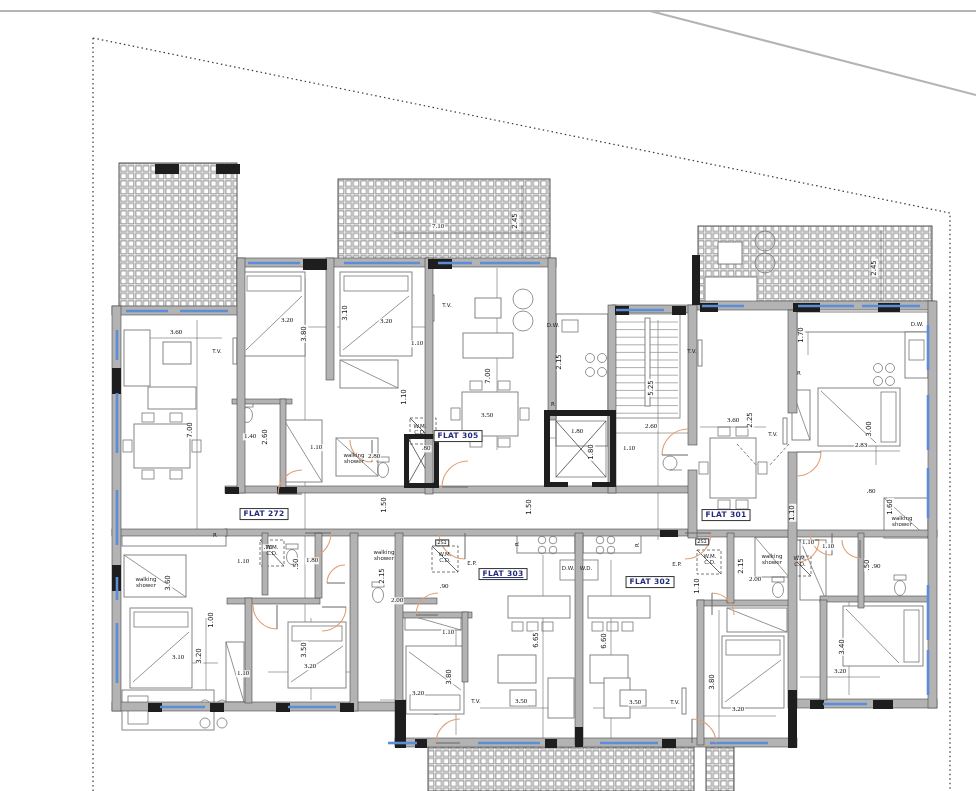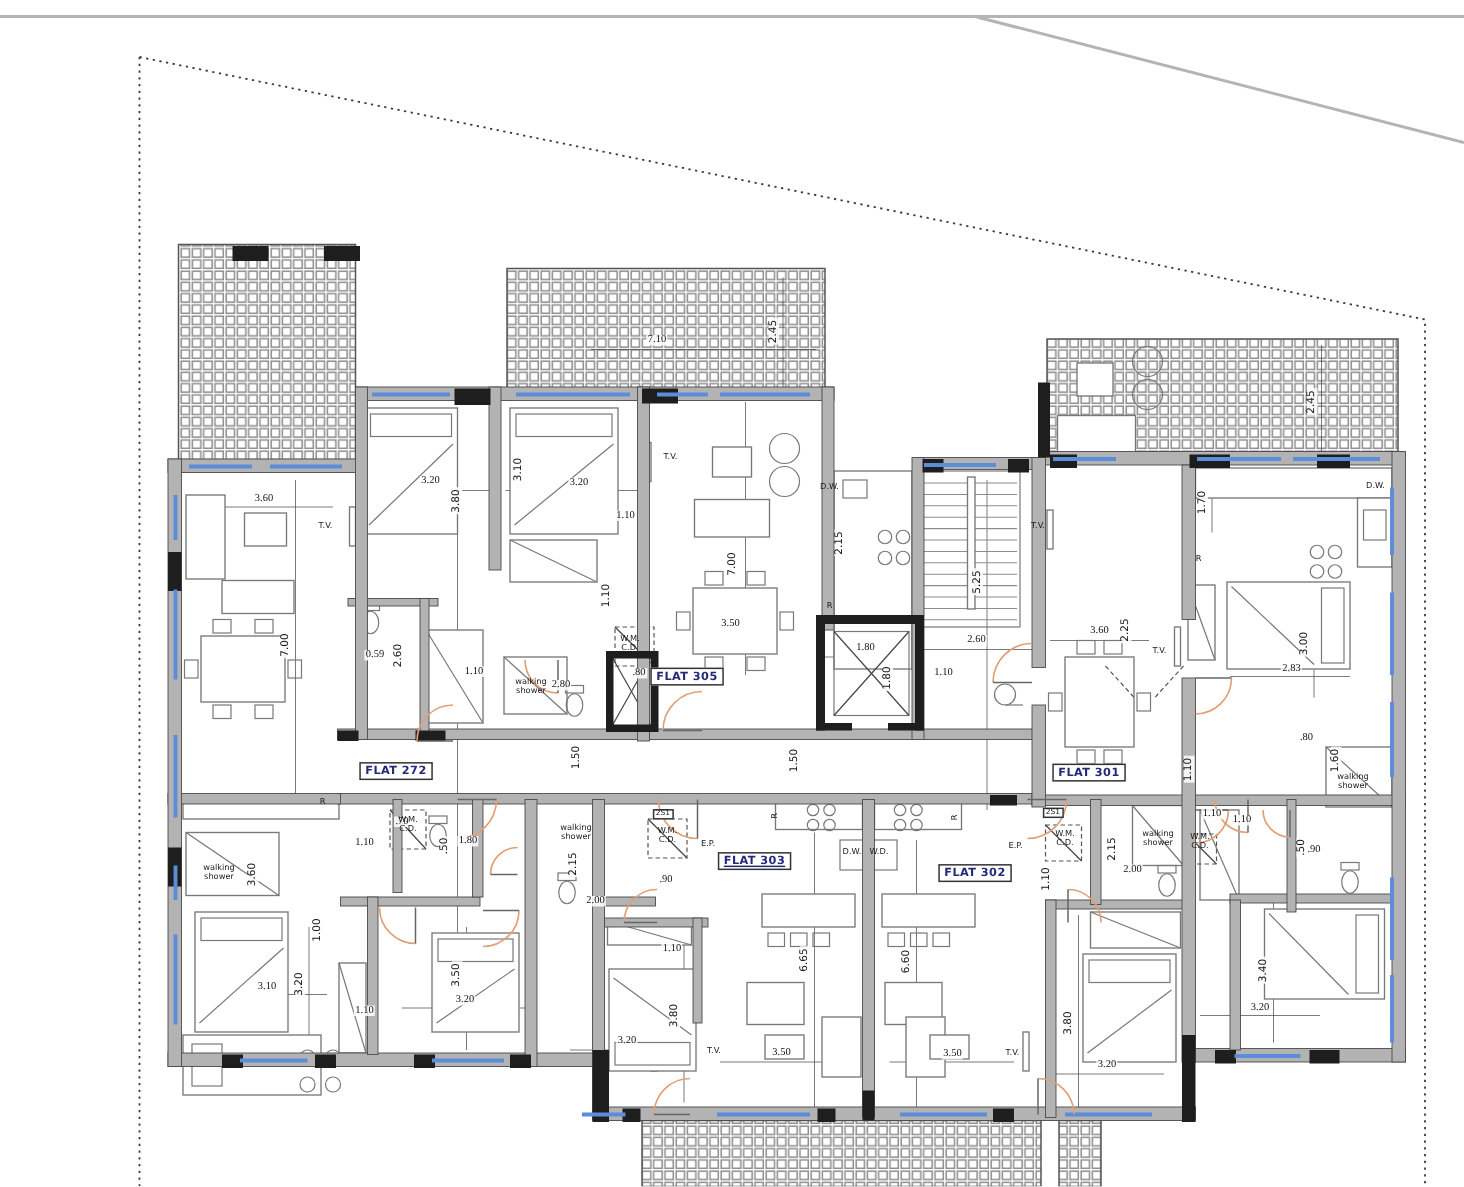--- a/index.html
+++ b/index.html
@@ -398,30 +398,30 @@
         <path d="M 842.0 540.0 A 18 18 0 0 0 860.0 558.0" class="door"></path>
         <line x1="860" y1="540" x2="860" y2="558" class="leaf"></line>
         <polyline points="0,11 976,11" class="gline"></polyline>
         <polyline points="650,11 976,95" class="gline"></polyline>
         <polyline points="93,38 950,213 950,791" class="bound"></polyline>
         <polyline points="93,38 93,791" class="bound"></polyline>
       </g>
   </svg>
   <div id="labels">
       <span class="lbl flat" style="left: 264px; top: 514px;">FLAT 272</span>
-      <span class="lbl flat" style="left: 458px; top: 451px;">FLAT 305</span>
+      <span class="lbl flat" style="left: 458px; top: 436px;">FLAT 305</span>
       <span class="lbl flat" style="left: 726px; top: 515px;">FLAT 301</span>
       <span class="lbl flat" style="left: 503px; top: 574px; text-decoration: underline;">FLAT 303</span>
       <span class="lbl flat" style="left: 650px; top: 582px;">FLAT 302</span>
       <span class="lbl dim" style="left: 438px; top: 227px;">7.10</span>
       <span class="lbl dim" style="left: 176px; top: 333px;">3.60</span>
       <span class="lbl dim" style="left: 287px; top: 321px;">3.20</span>
       <span class="lbl dim" style="left: 386px; top: 322px;">3.20</span>
       <span class="lbl dim" style="left: 417px; top: 344px;">1.10</span>
-      <span class="lbl dim" style="left: 250px; top: 437px;">0.59</span>
+      <span class="lbl dim" style="left: 250px; top: 437px;">1.40</span>
       <span class="lbl dim" style="left: 316px; top: 448px;">1.10</span>
       <span class="lbl dim" style="left: 374px; top: 457px;">2.80</span>
       <span class="lbl dim" style="left: 426px; top: 449px;">.80</span>
       <span class="lbl dim" style="left: 487px; top: 416px;">3.50</span>
       <span class="lbl dim" style="left: 577px; top: 432px;">1.80</span>
       <span class="lbl dim" style="left: 651px; top: 427px;">2.60</span>
       <span class="lbl dim" style="left: 629px; top: 449px;">1.10</span>
       <span class="lbl dim" style="left: 733px; top: 421px;">3.60</span>
       <span class="lbl dim" style="left: 861px; top: 446px;">2.83</span>
       <span class="lbl dim" style="left: 808px; top: 543px;">1.10</span>

